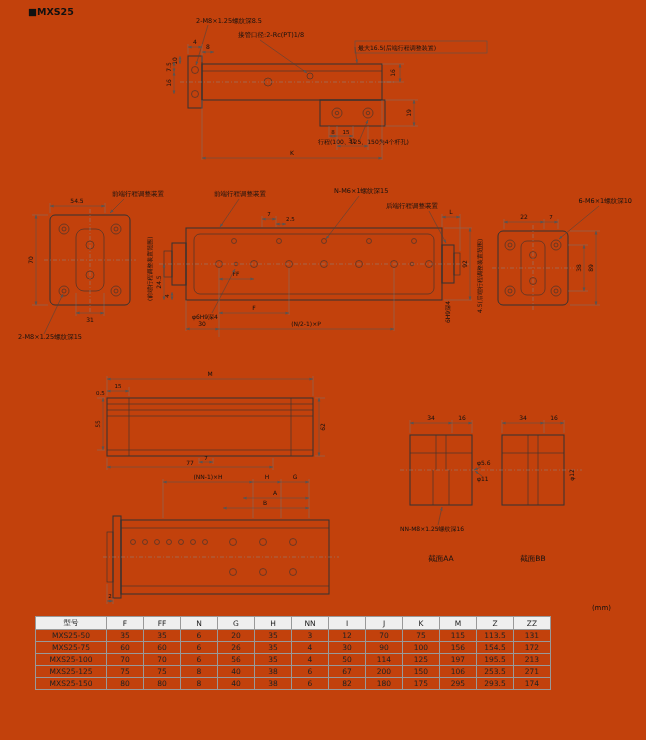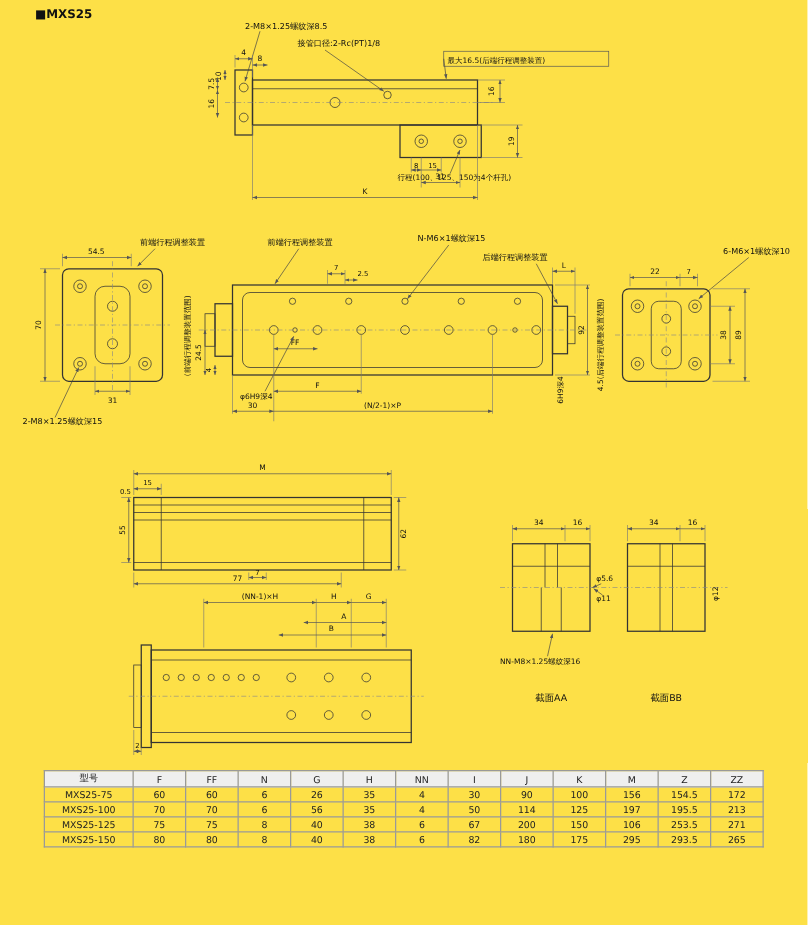--- a/index.html
+++ b/index.html
@@ -1,30 +1,30 @@
 <!DOCTYPE html>
 <html><head>
 <meta charset="utf-8">
 <style>
   html,body { margin:0; padding:0; background:#fff; }
-  .page { position:relative; width:646px; height:740px; background:#fde047;
+  .page { position:relative; width:646px; height:740px; background:#c2410c;
           font-family:"DejaVu Sans", sans-serif; color:#111; overflow:hidden; }
   .page-title { position:absolute; left:28px; top:6px; font-size:9.5px; font-weight:bold; }
   svg { position:absolute; overflow:visible; }
   .obj  { fill:none; stroke:#333; stroke-width:1; }
   .obj2 { fill:none; stroke:#333; stroke-width:0.6; }
   .dim  { stroke:#555; stroke-width:0.55; fill:none; }
   .ext  { stroke:#777; stroke-width:0.5; fill:none; }
   .ldr  { stroke:#444; stroke-width:0.55; fill:none; }
   .cl   { stroke:#888; stroke-width:0.5; stroke-dasharray:4 2 1 2; fill:none; }
   text  { fill:#111; font-size:6.5px; font-family:"DejaVu Sans", sans-serif; }
   .t55 { font-size:5.5px; } .t6 { font-size:6px; }
   .sec-title { font-size:7.5px; }
   .unit-note { position:absolute; left:35px; top:604px; width:576px; text-align:right; font-size:7px; }
-  .dim-table { position:absolute; left:35px; top:616px; width:576px; border-collapse:collapse;
+  .dim-table { position:absolute; left:35px; top:616px; width:516px; border-collapse:collapse;
                font-size:7.5px; color:#222; table-layout:fixed; }
   .dim-table th, .dim-table td { border:1px solid #999; padding:1px 2px; text-align:center;
                font-weight:normal; height:9px; }
   .dim-table th { background:#efefef; }
   .dim-table th:first-child, .dim-table td:first-child { width:66px; }
 </style>
 </head>
 <body>
 
 <div class="page">
@@ -387,40 +387,56 @@
     <text x="172" y="27" text-anchor="middle" class="t6">A</text>
     <line class="dim" x1="120" y1="40" x2="206" y2="40" marker-start="url(#ar)" marker-end="url(#ar)"></line>
     <text x="162" y="37" text-anchor="middle" class="t6">B</text>
 
     <line class="ext" x1="4" y1="116" x2="4" y2="136"></line>
       <line class="ext" x1="10" y1="130" x2="10" y2="136"></line>
     <line class="dim" x1="4" y1="133" x2="10" y2="133" marker-start="url(#ar)" marker-end="url(#ar)"></line>
     <text x="7" y="130" text-anchor="middle" class="t55">2</text>
   </svg>
 
+  <div class="unit-note">(mm)</div>
   <table class="dim-table">
     <thead>
       <tr>
           <th>型号</th>
           <th>F</th>
           <th>FF</th>
           <th>N</th>
           <th>G</th>
           <th>H</th>
           <th>NN</th>
           <th>I</th>
           <th>J</th>
           <th>K</th>
           <th>M</th>
           <th>Z</th>
           <th>ZZ</th>
         </tr>
     </thead>
     <tbody>
         <tr>
+          <td>MXS25-50</td>
+          <td>35</td>
+          <td>35</td>
+          <td>6</td>
+          <td>20</td>
+          <td>35</td>
+          <td>3</td>
+          <td>12</td>
+          <td>70</td>
+          <td>75</td>
+          <td>115</td>
+          <td>113.5</td>
+          <td>131</td>
+        </tr>
+        <tr>
           <td>MXS25-75</td>
           <td>60</td>
           <td>60</td>
           <td>6</td>
           <td>26</td>
           <td>35</td>
           <td>4</td>
           <td>30</td>
           <td>90</td>
           <td>100</td>
@@ -464,18 +480,18 @@
           <td>80</td>
           <td>8</td>
           <td>40</td>
           <td>38</td>
           <td>6</td>
           <td>82</td>
           <td>180</td>
           <td>175</td>
           <td>295</td>
           <td>293.5</td>
-          <td>265</td>
+          <td>174</td>
         </tr>
       </tbody>
   </table>
 
 </div>
 
 </body></html>

